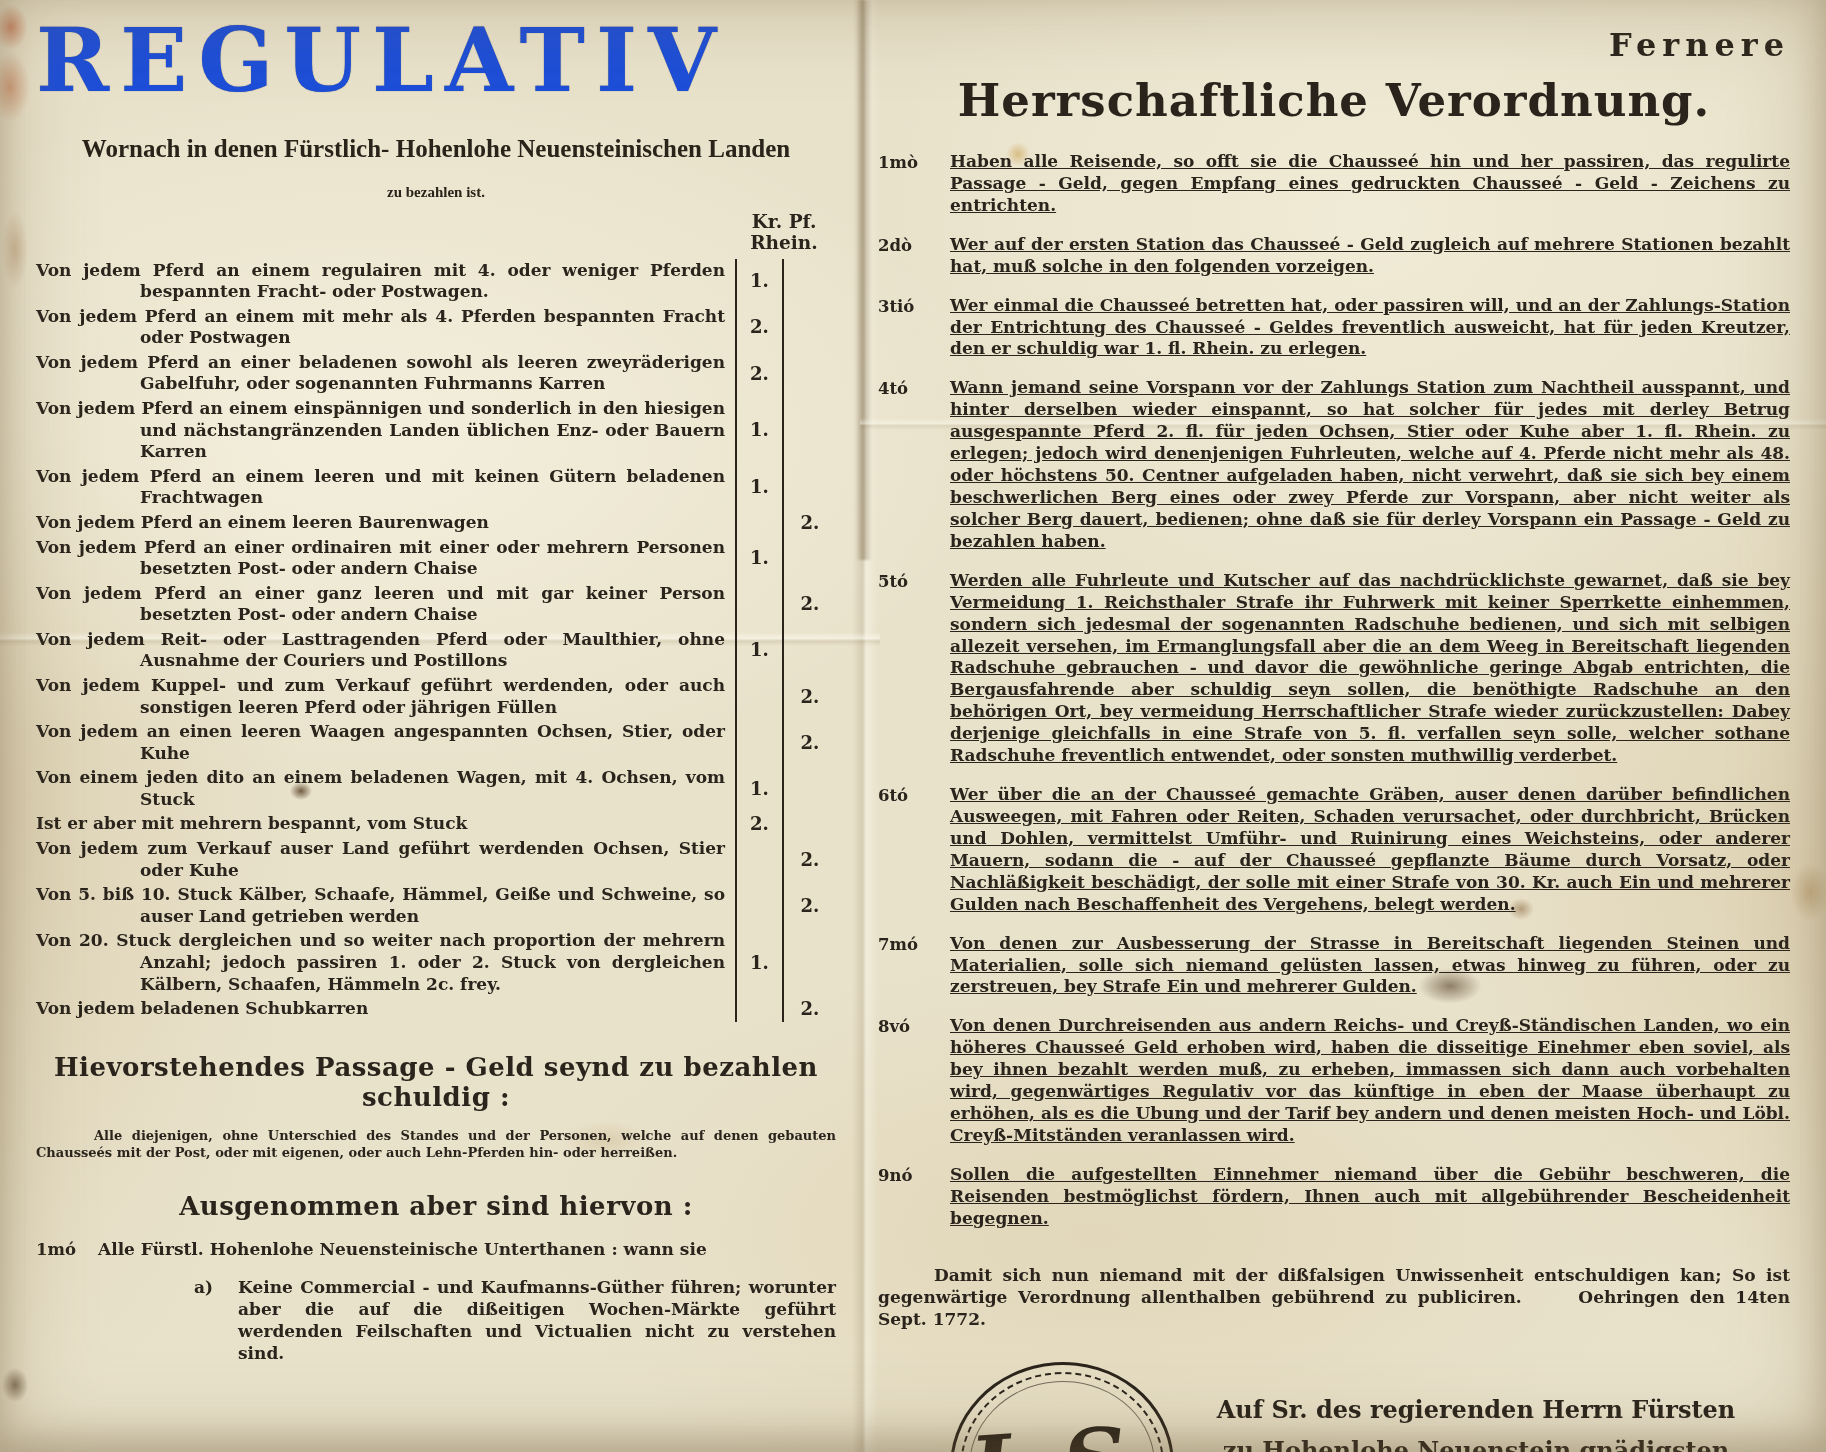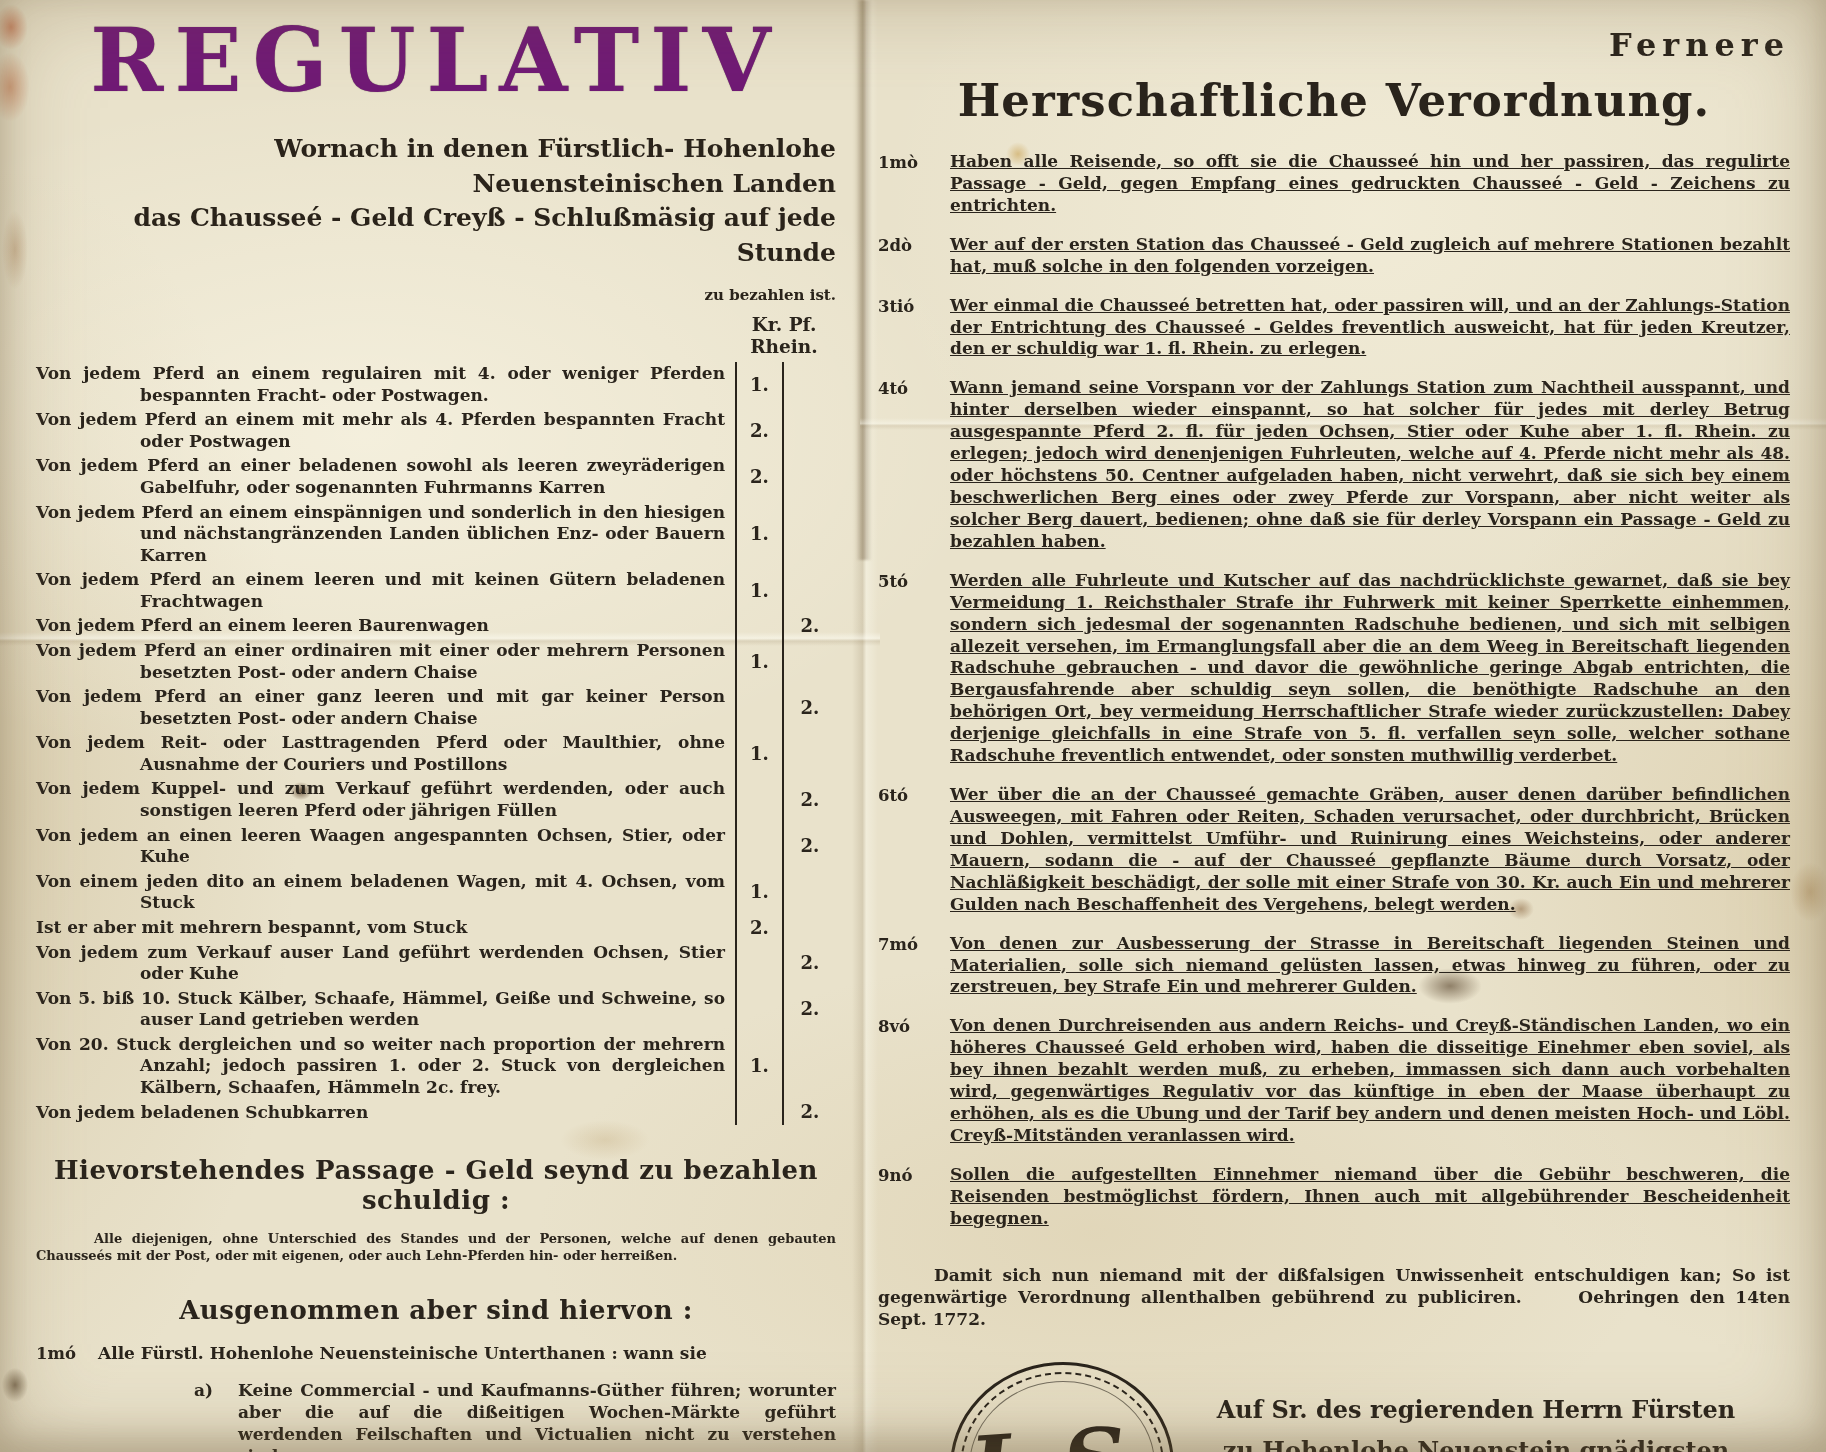--- a/index.html
+++ b/index.html
@@ -33,24 +33,24 @@
   .stain-ml{left:290px;top:782px;width:22px;height:18px;background:radial-gradient(rgba(74,48,22,.75), transparent 72%);}
   .stain-r1{left:1418px;top:968px;width:64px;height:36px;background:radial-gradient(rgba(70,48,24,.55), transparent 70%);border-radius:50% 60% 55% 45%;}
   .stain-r2{left:1508px;top:898px;width:26px;height:22px;background:radial-gradient(rgba(120,78,36,.45), transparent 70%);}
   .stain-y1{left:1006px;top:142px;width:24px;height:24px;background:radial-gradient(rgba(196,150,60,.5), transparent 70%);}
   .stain-bl{left:2px;top:1368px;width:26px;height:34px;background:radial-gradient(rgba(70,50,26,.6), transparent 72%);}
   .stain-br{left:1790px;top:862px;width:40px;height:60px;background:radial-gradient(rgba(160,120,66,.4), transparent 70%);}
   .stain-b2{left:560px;top:1120px;width:90px;height:40px;background:radial-gradient(rgba(180,150,96,.25), transparent 70%);}
 
   
   .left-page{position:absolute;left:36px;top:14px;width:800px;z-index:3;}
-  .title{font-size:88px;font-weight:700;text-align:center;letter-spacing:11px;
-    color:#701a75;text-shadow:0 0 1px rgba(42,33,20,.55);line-height:1.05;}
+  .title{font-size:88px;font-weight:700;letter-spacing:11px;
+    color:#1d4ed8;text-shadow:0 0 1px rgba(42,33,20,.55);line-height:1.05;}
   .subtitle{margin-top:26px;}
-  .sub-line{font-size:25px;font-weight:700;text-align:right;line-height:1.38;color:#2a231a;}
+  .sub-line{font-size:25px;font-weight:700;text-align:center;line-height:1.38;color:#2a231a;font-family:Liberation Serif, serif;}
   .sub-line:last-child{font-size:15px;margin-top:15px;}
 
   .fee-table{margin-top:56px;position:relative;font-size:17px;font-weight:700;line-height:1.27;}
   .unit-header{position:absolute;top:-48px;right:-2px;width:108px;text-align:center;
     font-size:18.5px;font-weight:700;line-height:1.18;}
   .fee-row{display:flex;}
   .fee-text{flex:1;padding:1px 10px 2px 104px;text-indent:-104px;text-align:justify;}
   .fee-kr,.fee-pf{width:45px;border-left:2.5px solid #2a241c;display:flex;align-items:center;
     justify-content:center;font-size:18px;flex:none;}
   .fee-pf{width:52px;}
@@ -104,21 +104,20 @@
 <div class="stain stain-bl"></div>
 <div class="stain stain-br"></div>
 <div class="stain stain-b2"></div>
 
 <div class="left-page">
   <div class="title">REGULATIV</div>
 
   <div class="subtitle">
 
   <div class="sub-line">Wornach in denen Fürstlich- Hohenlohe Neuensteinischen Landen</div>
-      <div class="sub-line">das Chausseé - Geld Creyß - Schlußmäsig auf jede Stunde</div>
       <div class="sub-line">zu bezahlen ist.</div>
     </div>
 
   <div class="fee-table">
     <div class="unit-header">
       <div>Kr. Pf.</div>
       <div>Rhein.</div>
     </div>
     <div>
 

